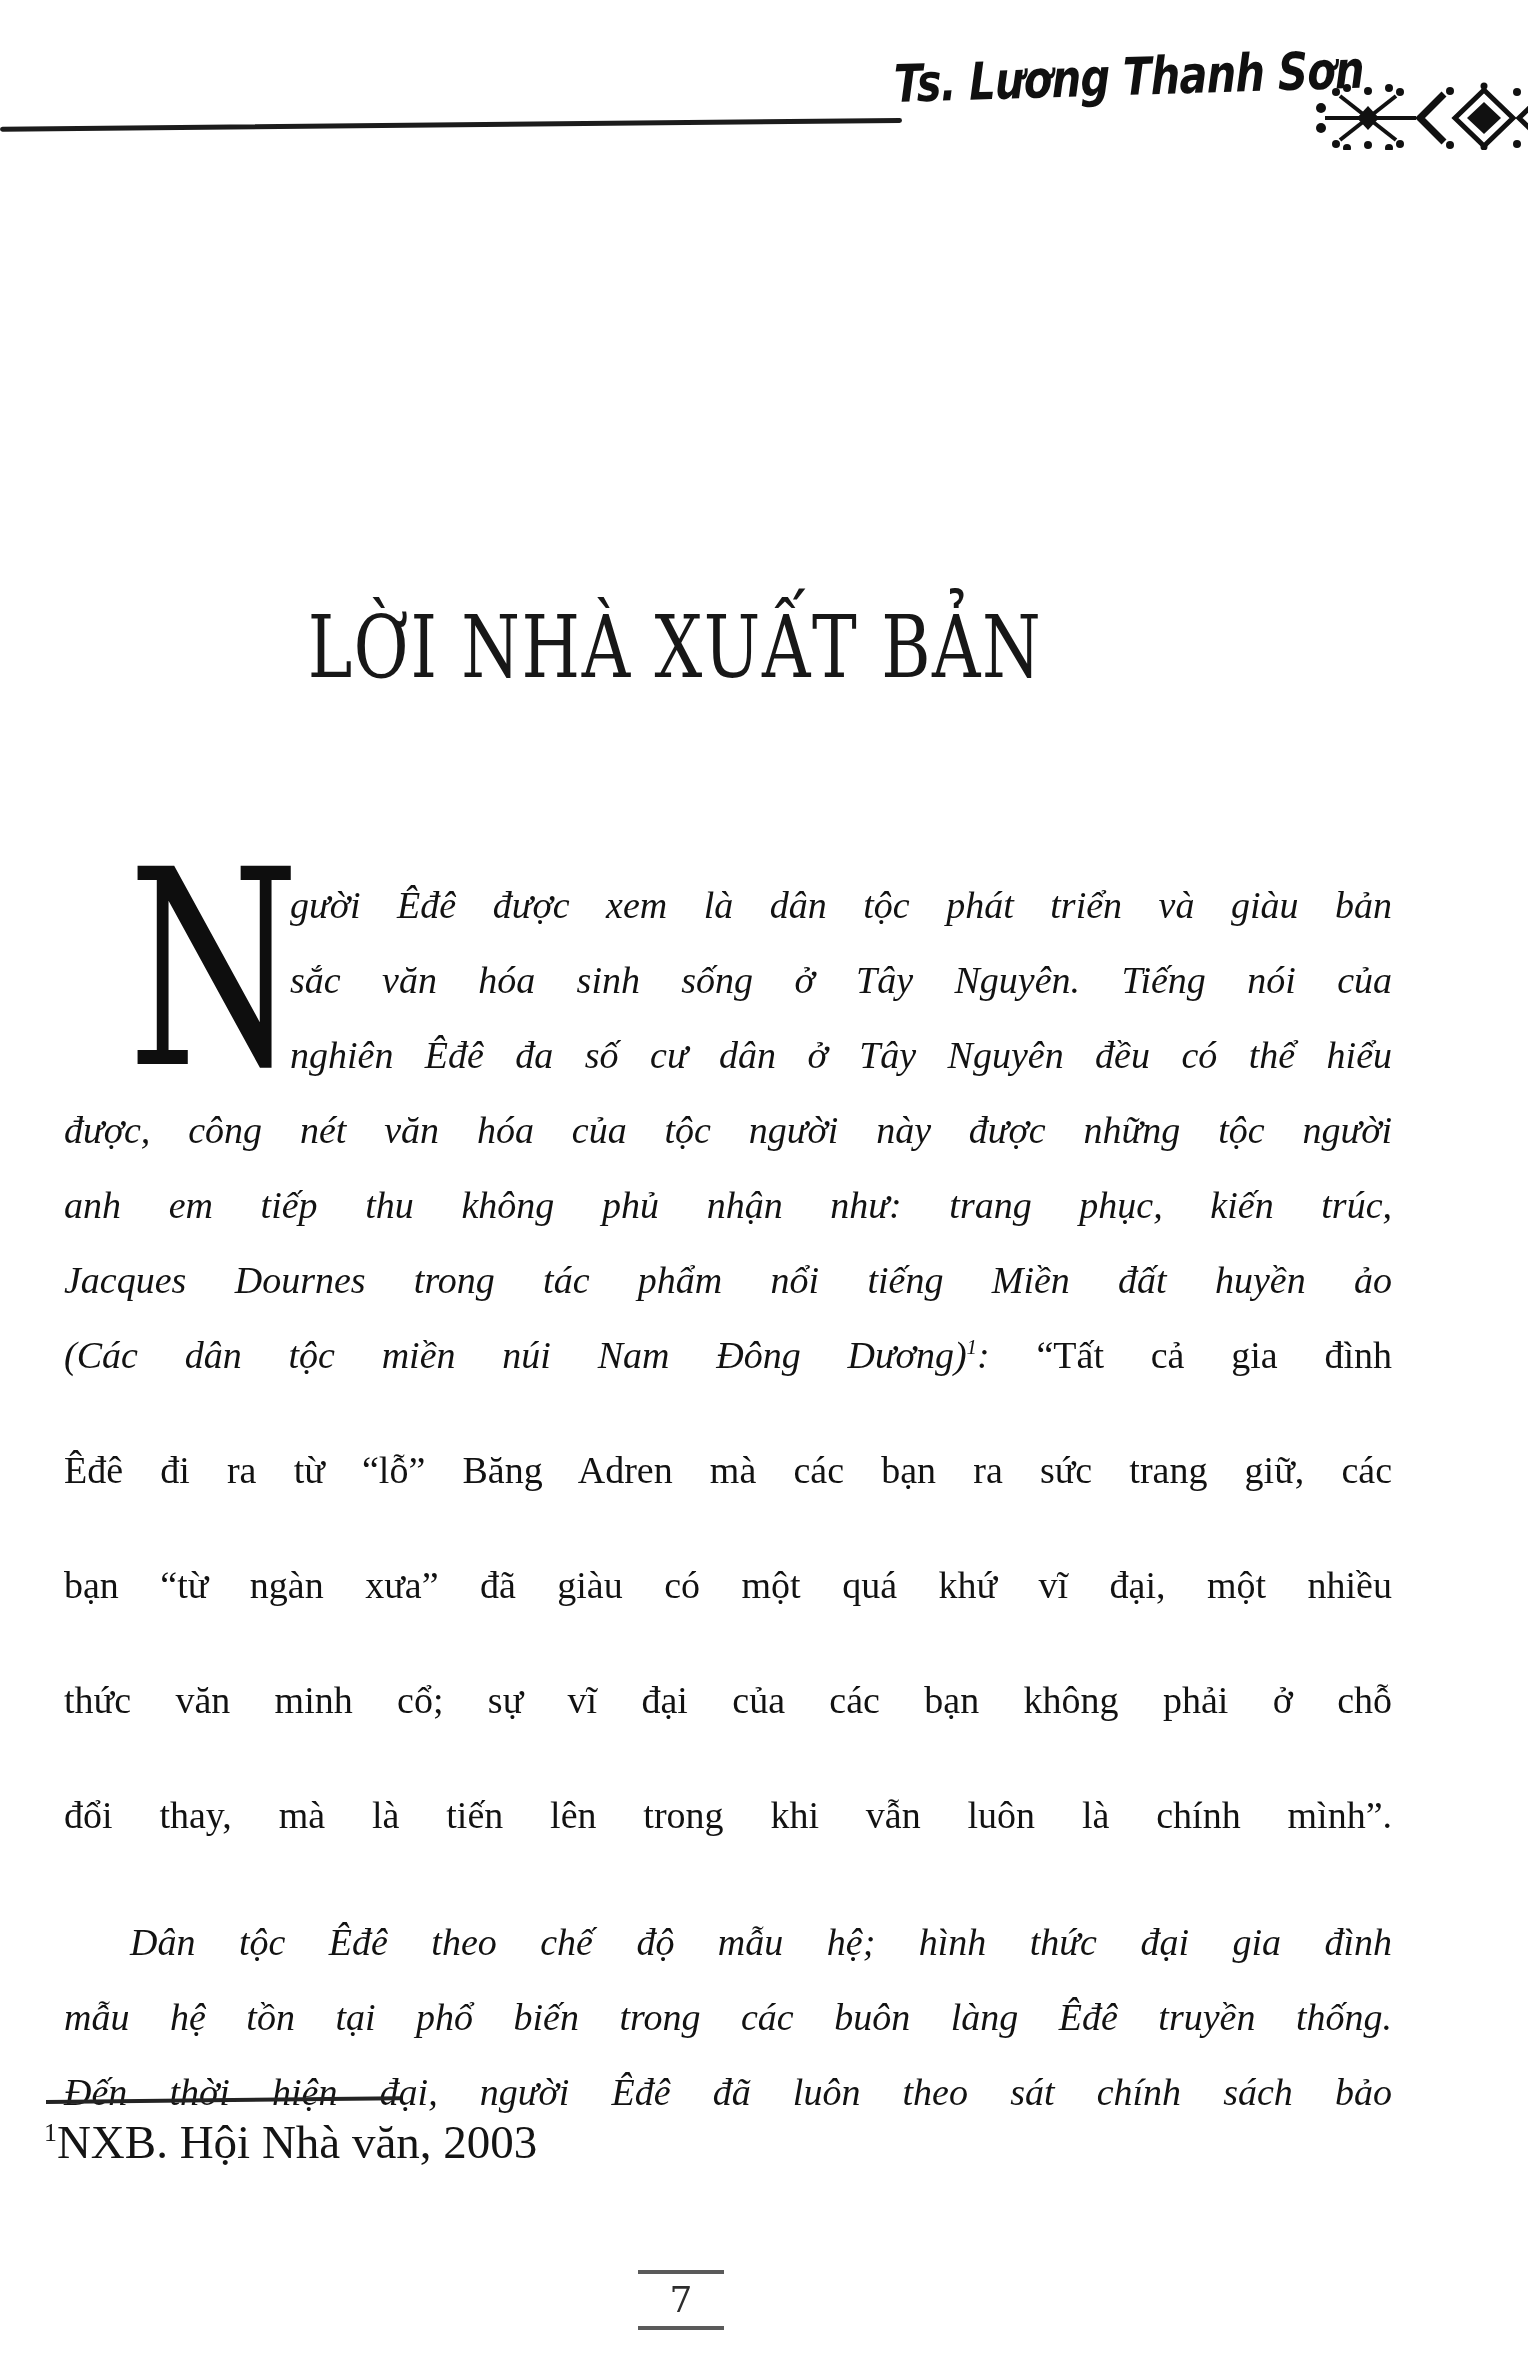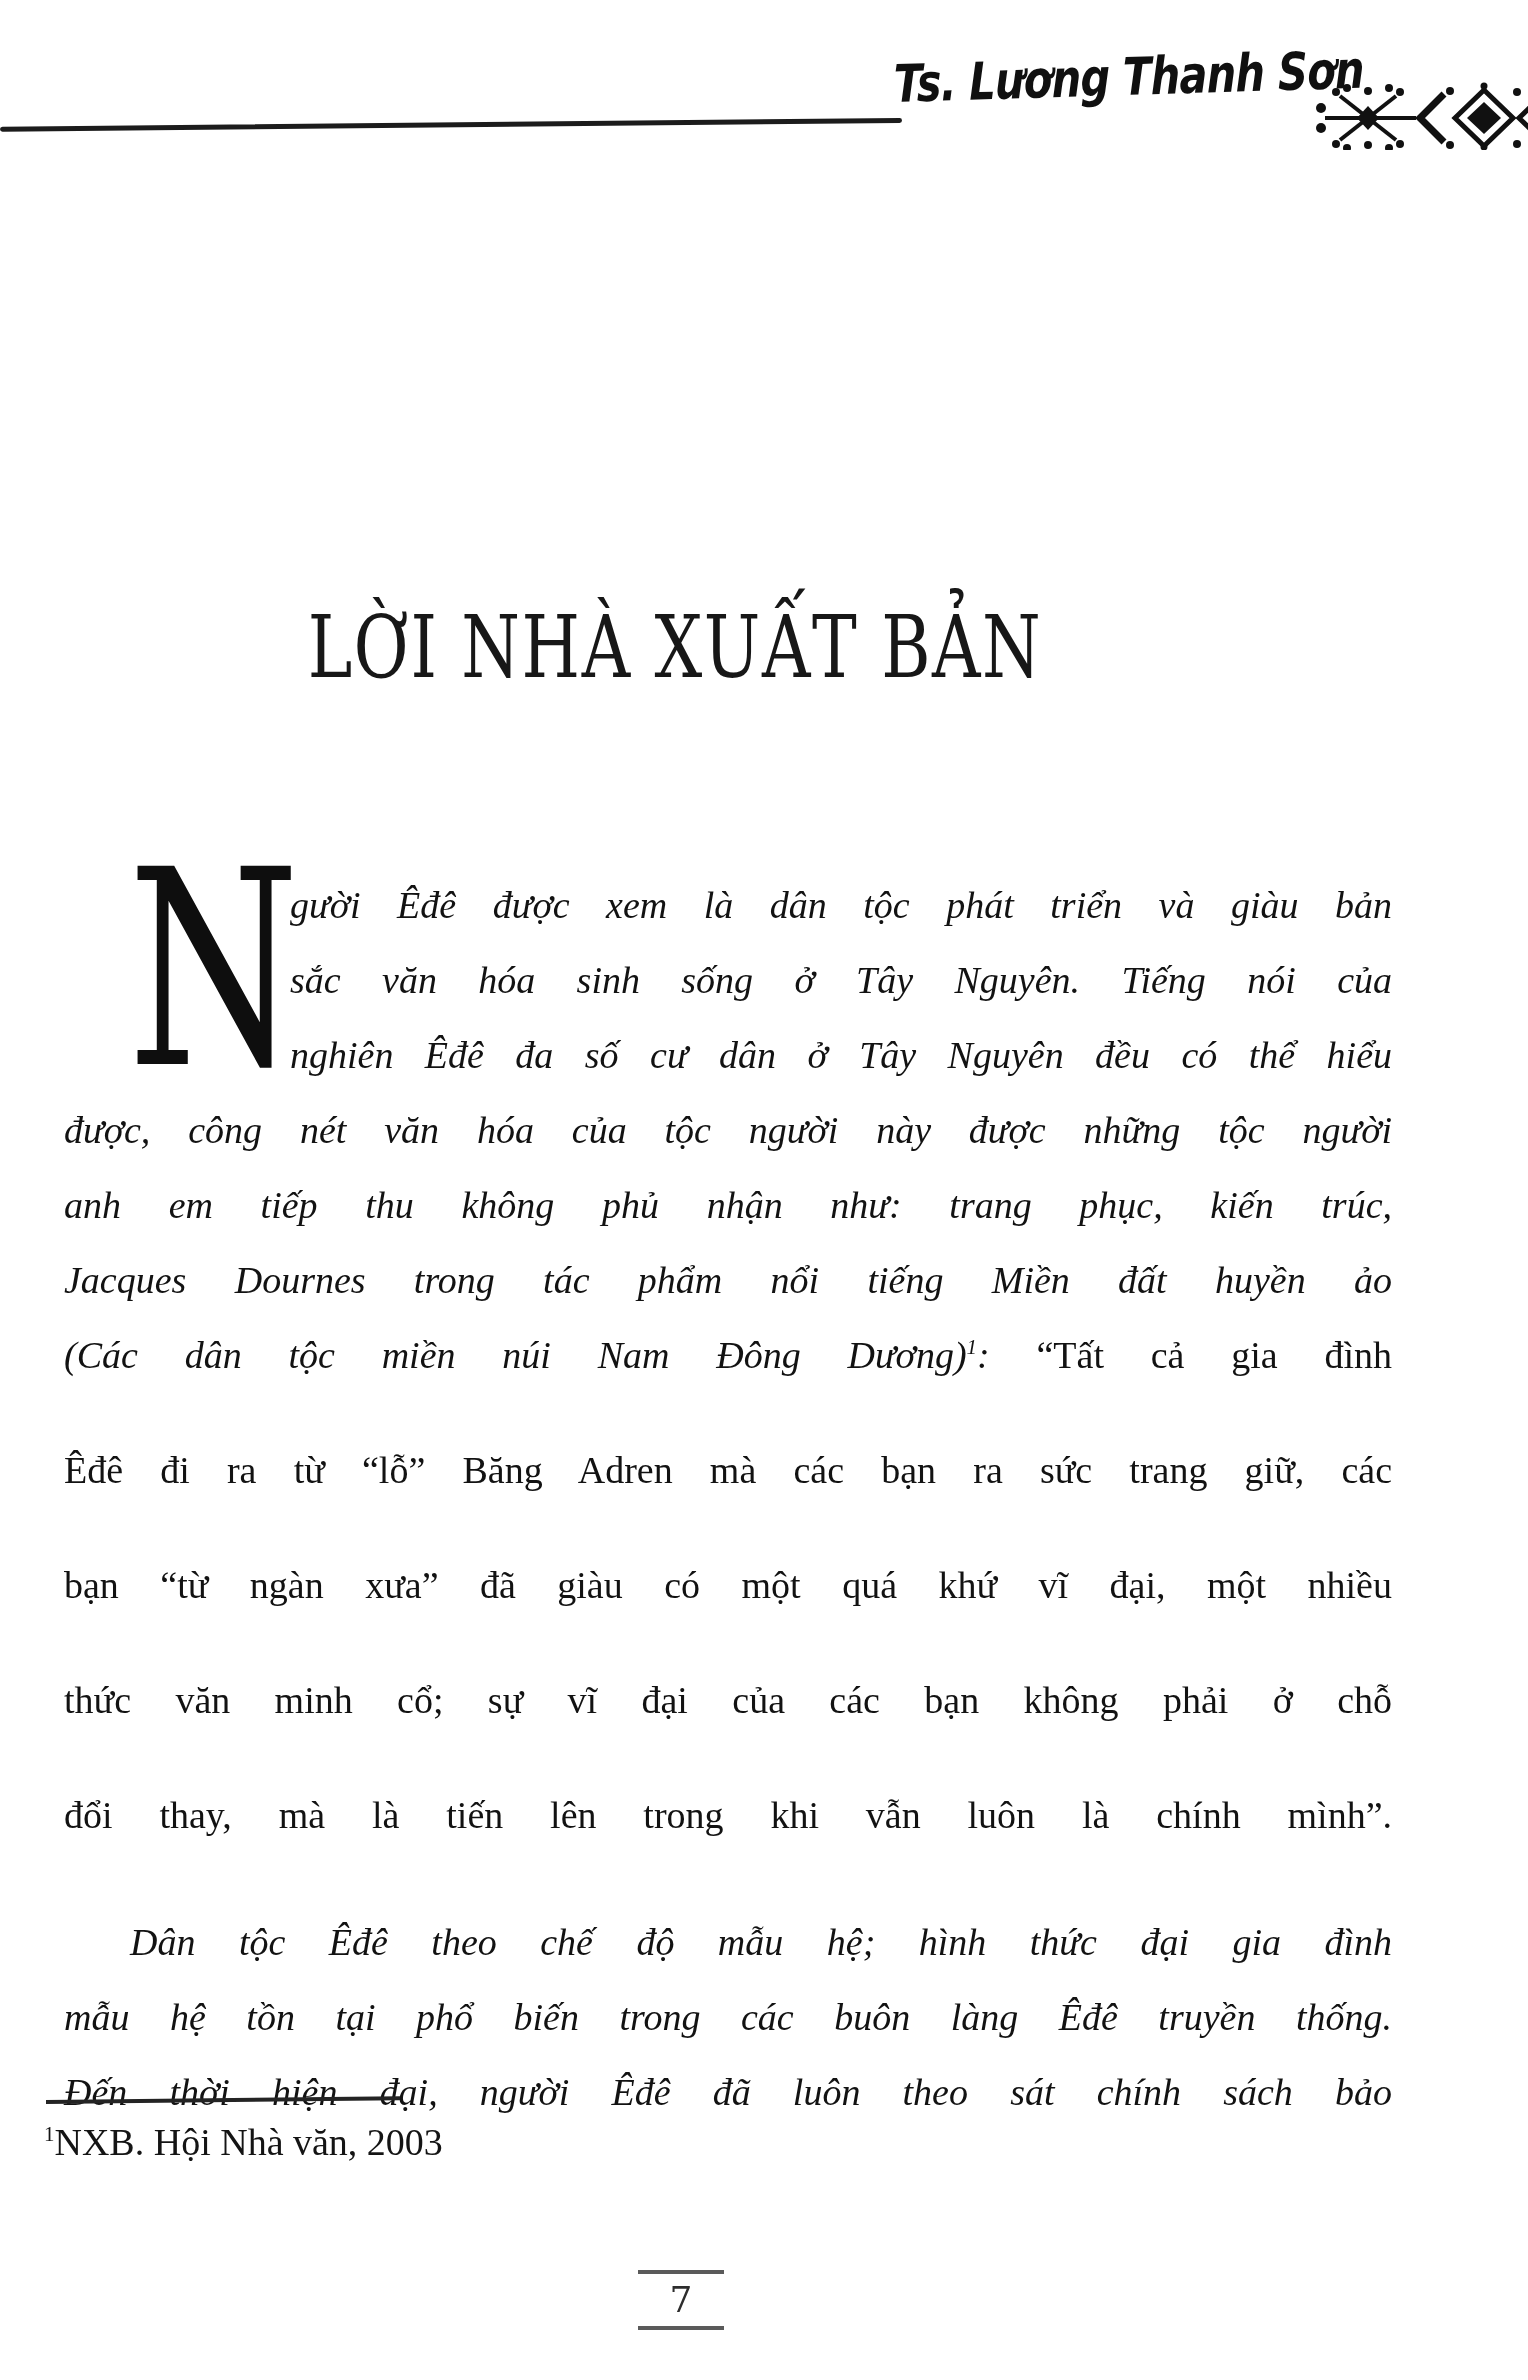--- a/index.html
+++ b/index.html
@@ -67,21 +67,21 @@
     color:#0e0e0e;
   }
 
   
   .footnote-rule{
     position:absolute;left:46px;top:2100px;width:354px;height:4px;
     background:#242424;transform:rotate(-0.6deg);transform-origin:left center;
   }
   .footnote{
     position:absolute;left:44px;top:2112px;
-    font-size:38px;line-height:60px;color:#141414;
+    font-size:47px;line-height:60px;color:#141414;
     font-family:"Liberation Serif", serif;
   }
   .footnote sup{font-size:0.55em;line-height:0;vertical-align:super;}
 
   
   .pagebox{
     position:absolute;left:638px;top:2270px;width:86px;height:52px;
     border-top:4px solid #5a5a5a;border-bottom:4px solid #5a5a5a;
     text-align:center;font-family:"DejaVu Serif", serif;
     font-size:36px;line-height:52px;color:#2d2d2d;

